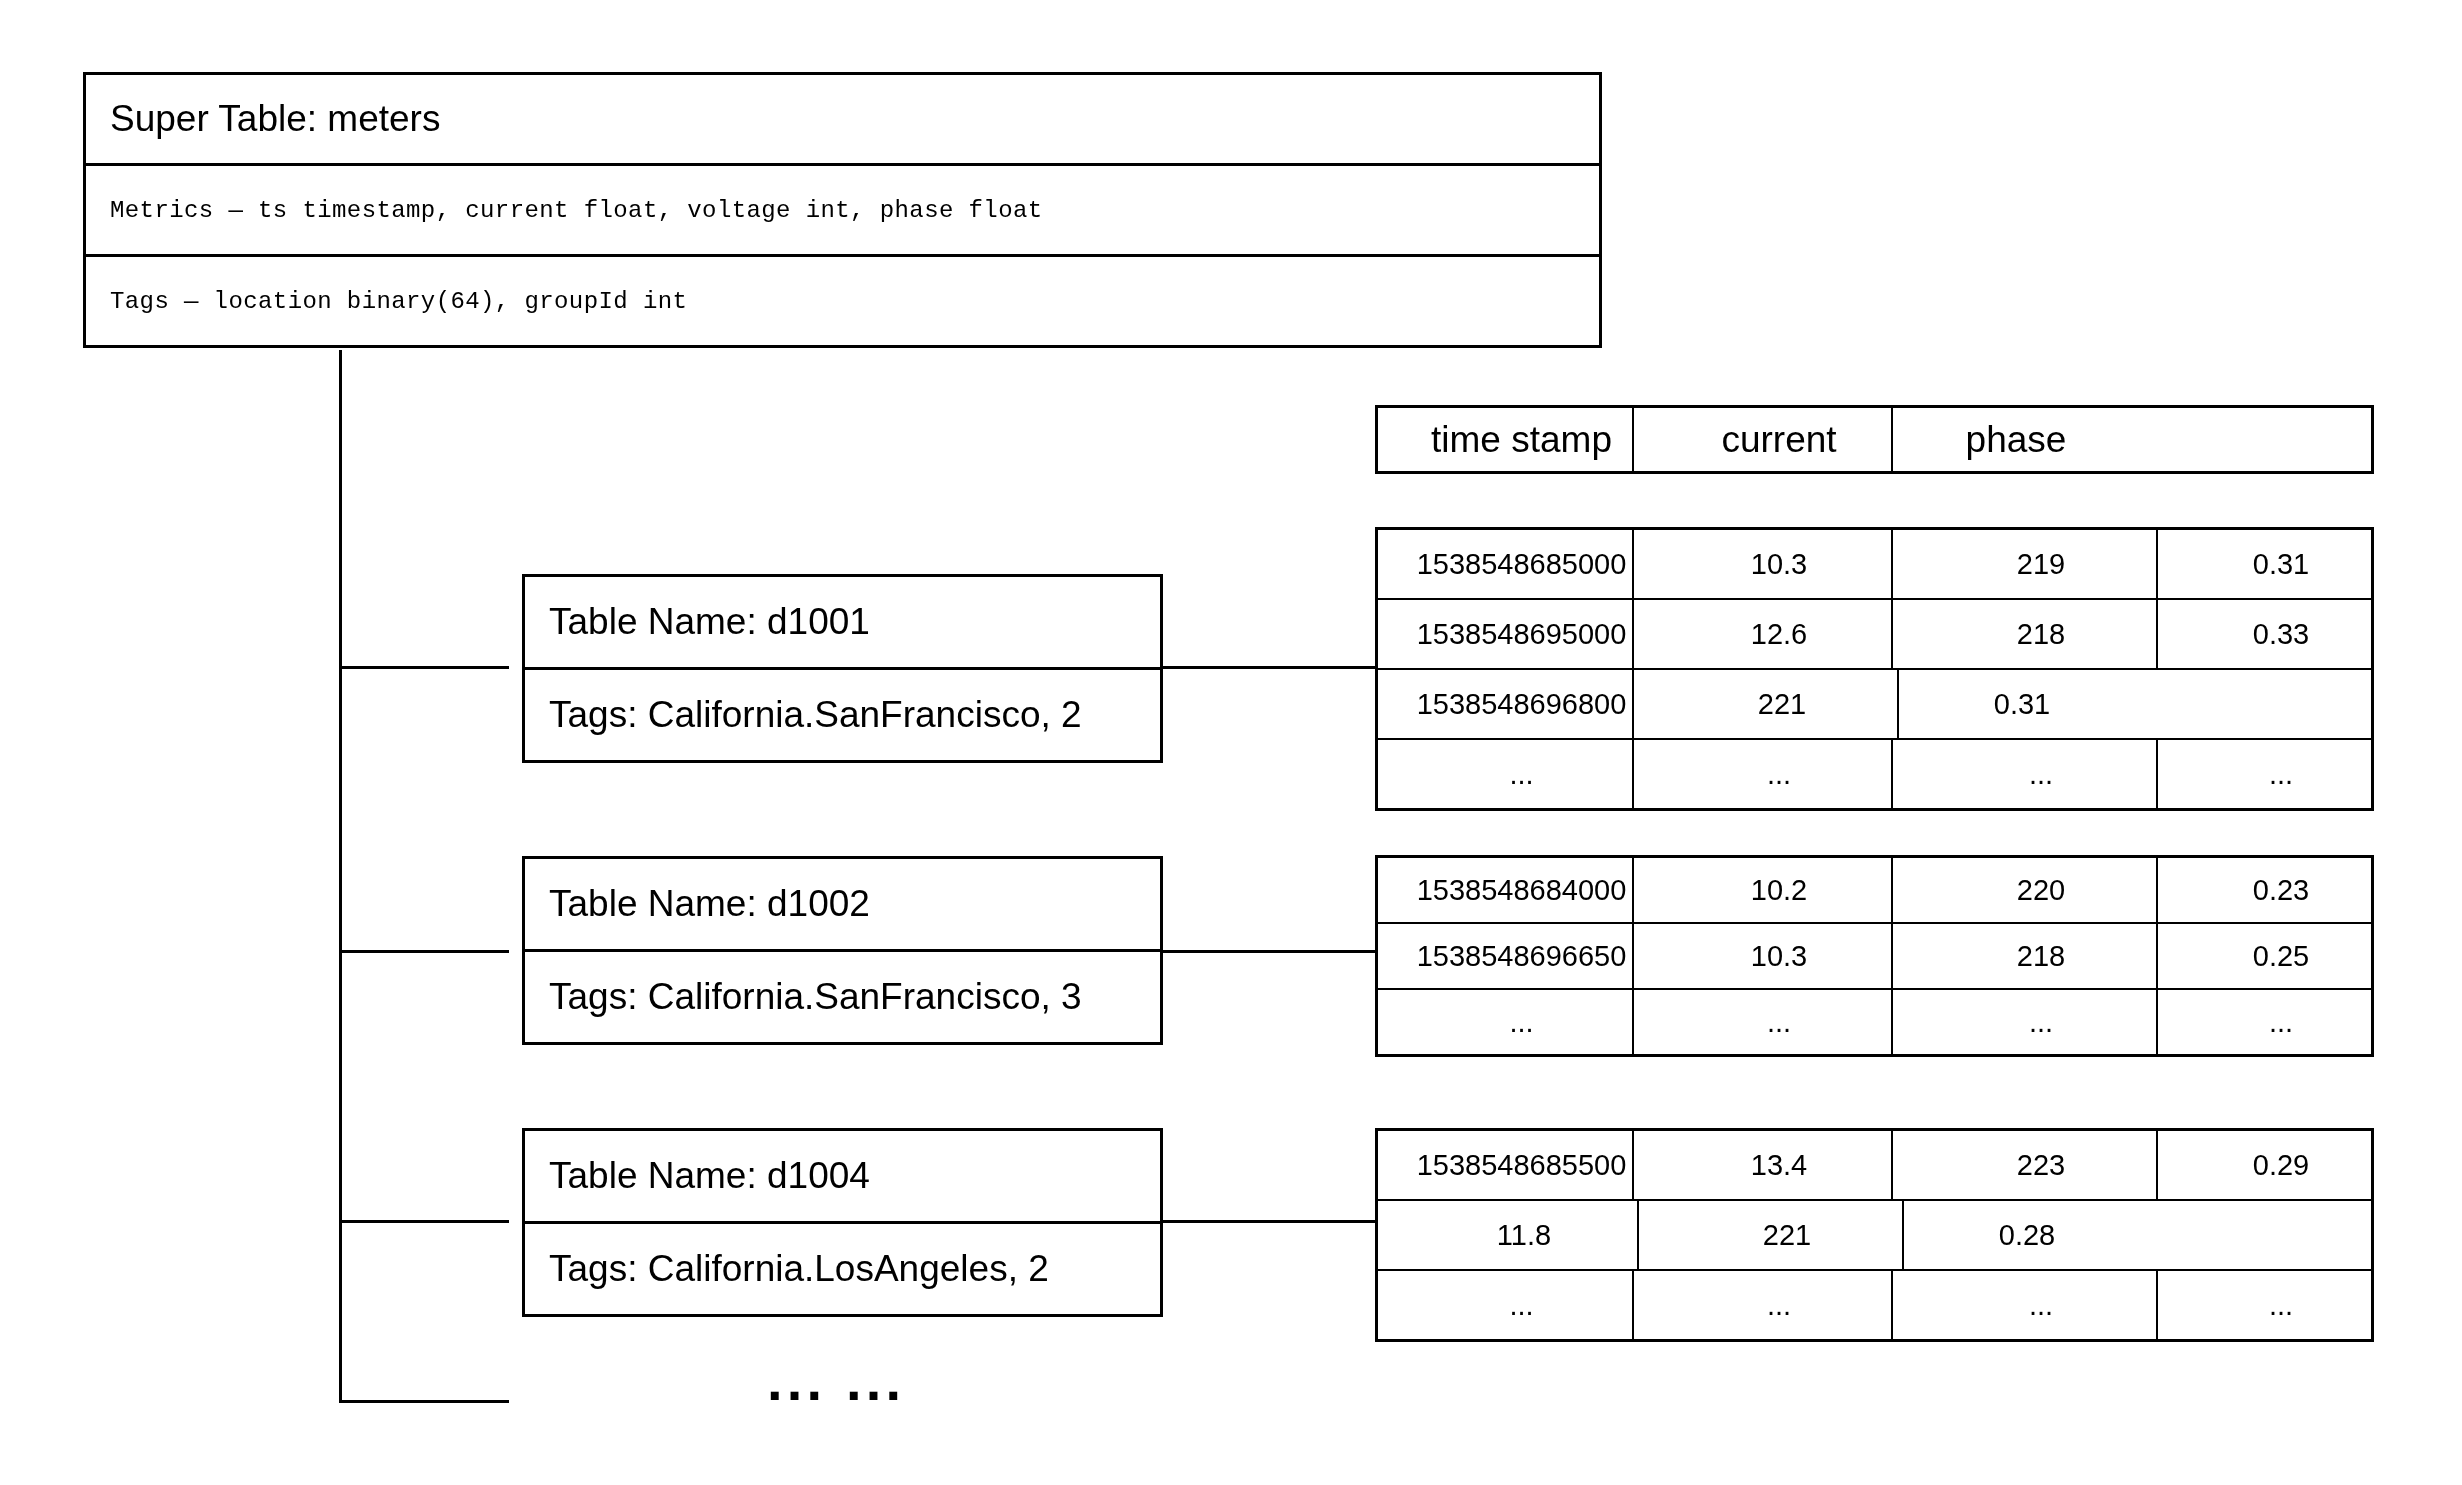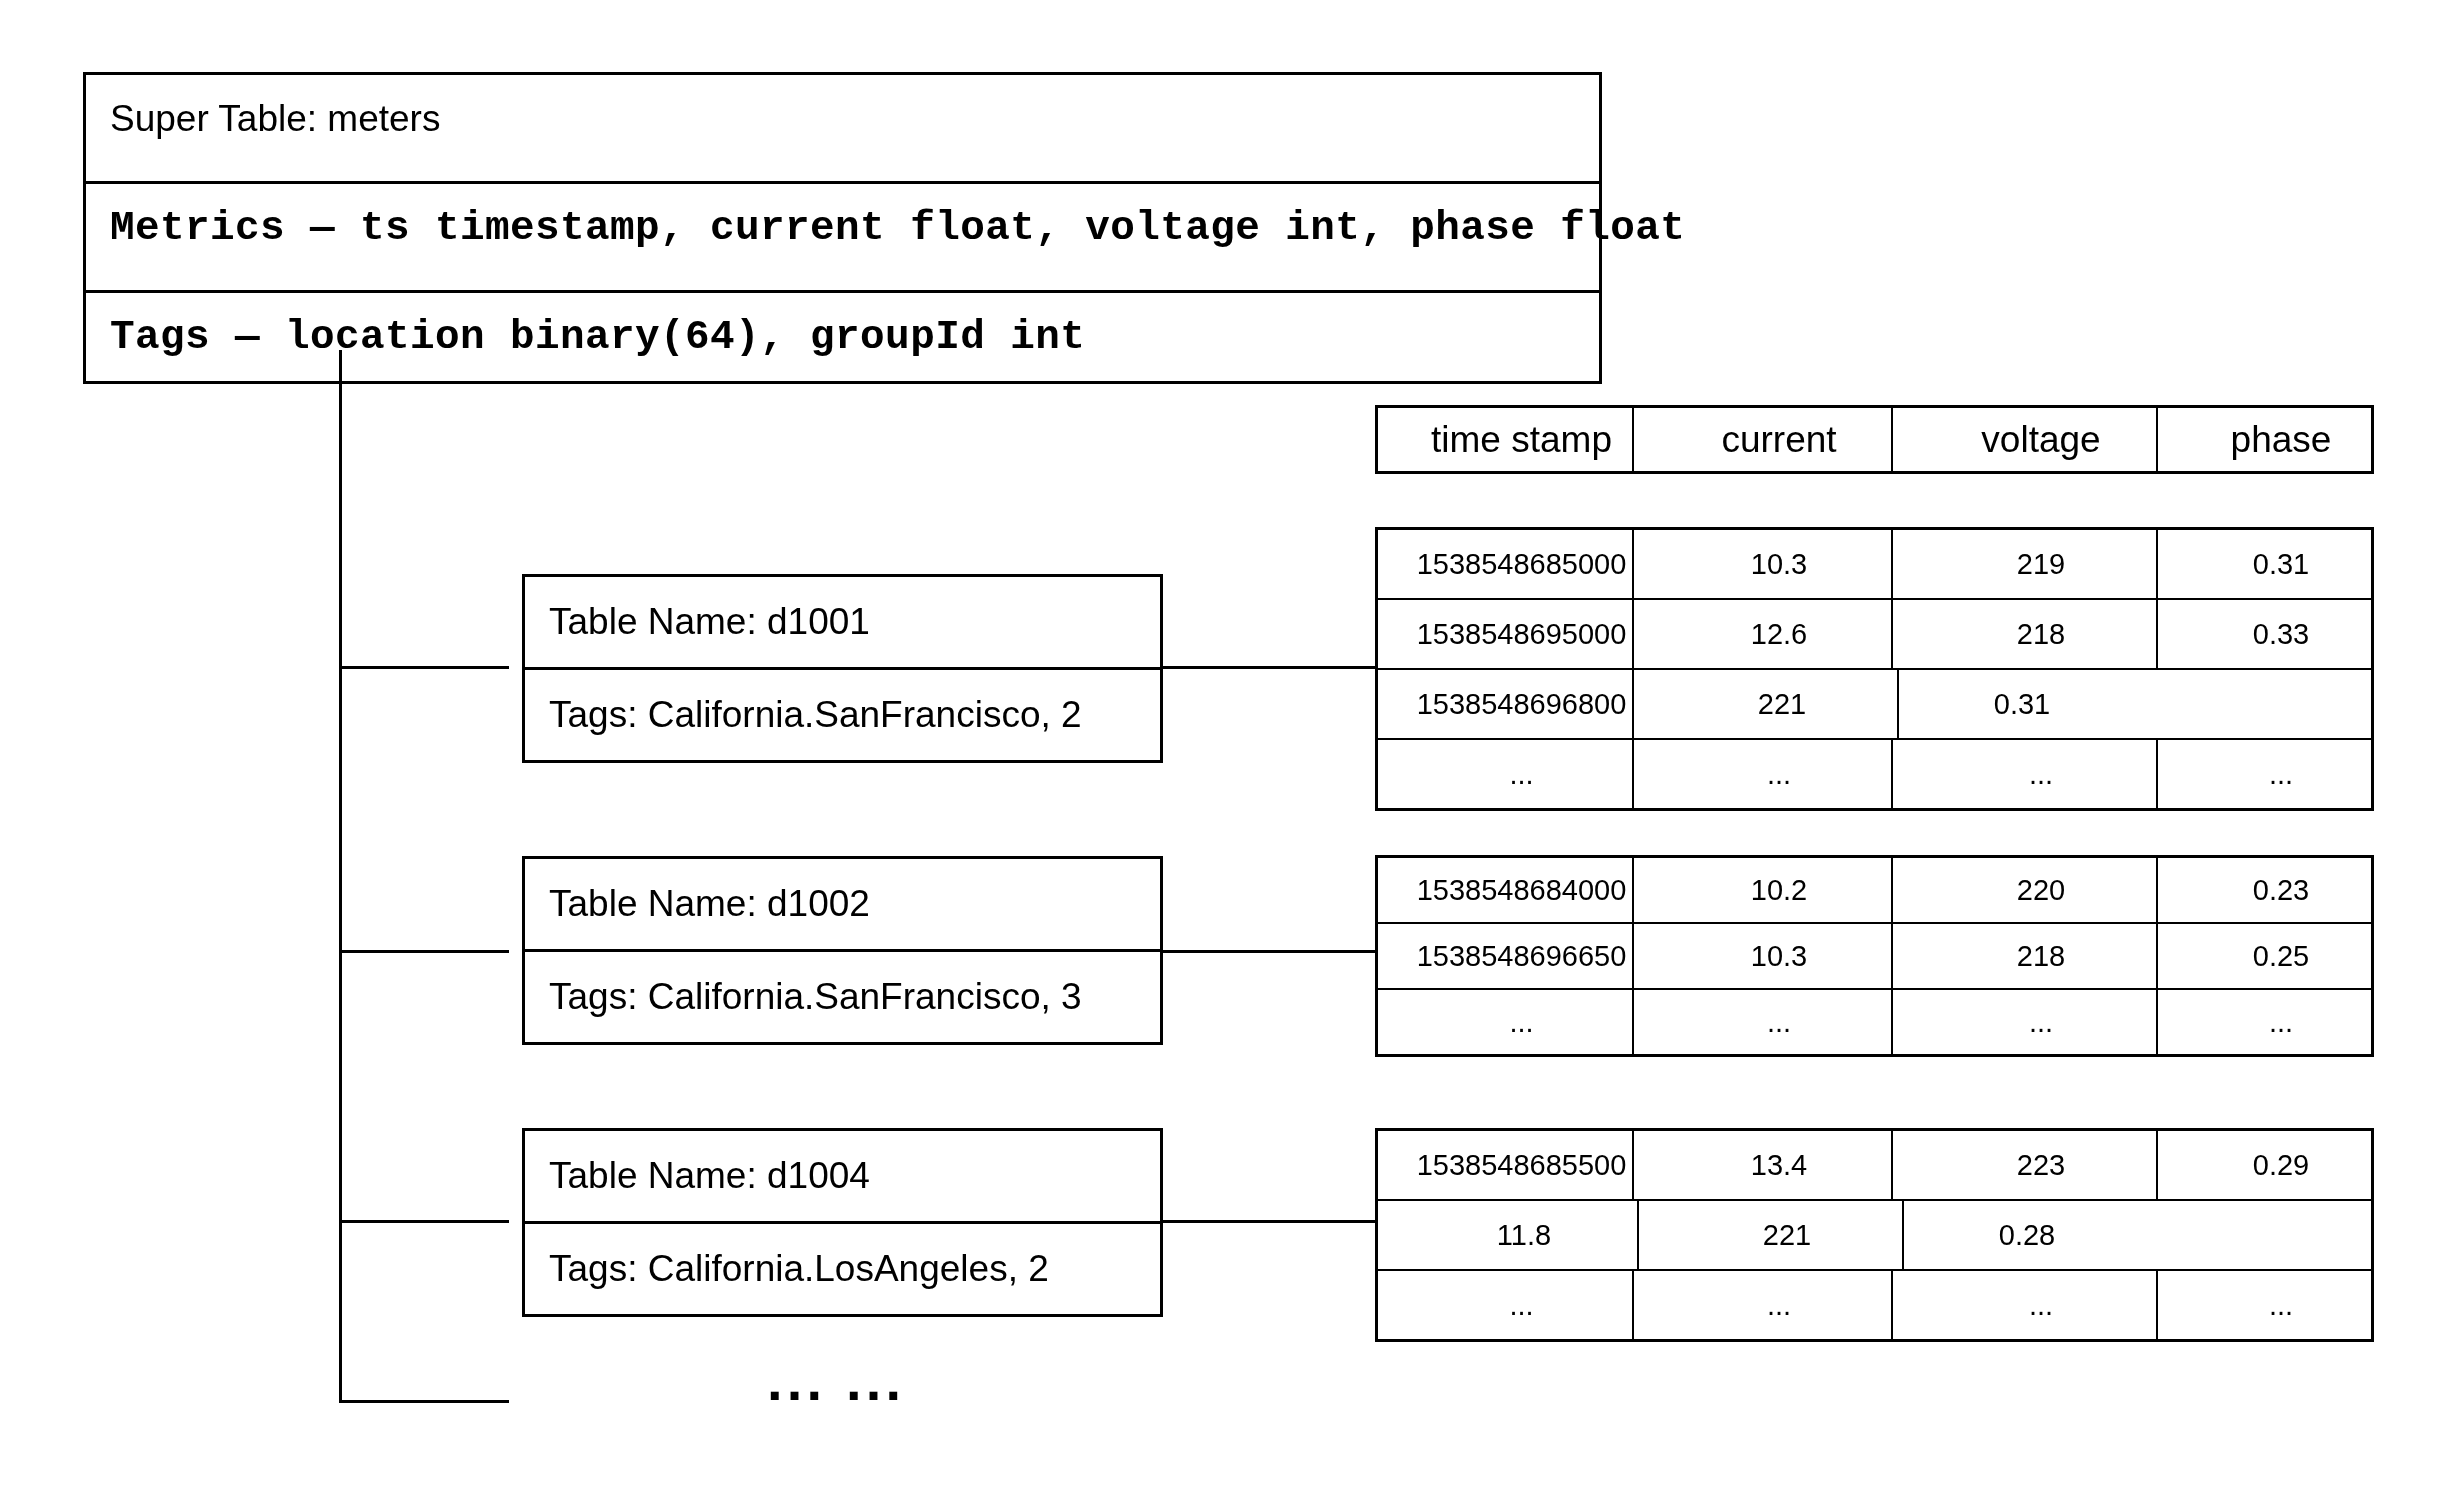--- a/index.html
+++ b/index.html
@@ -4,21 +4,21 @@
 <style>
   html,body{margin:0;padding:0;background:#ffffff;}
   .canvas{
     position:relative;width:2462px;height:1486px;background:#ffffff;
     font-family:"Liberation Sans","DejaVu Sans",sans-serif;color:#000000;overflow:hidden;border-radius:31px;
   }
   
   .stable{position:absolute;left:83px;top:72px;width:1519px;border:3.4px solid #000;box-sizing:border-box;background:#fff;}
   .stable-row{height:88px;display:flex;align-items:center;padding-left:24px;font-size:37px;white-space:nowrap;}
   .stable-row + .stable-row{border-top:3.4px solid #000;}
-  .mono{font-family:"Liberation Mono","DejaVu Sans Mono",monospace;font-weight:700;font-size:41px;letter-spacing:0.4px;margin-top:18px;}
+  .mono{font-family:"Liberation Mono","DejaVu Sans Mono",monospace;font-weight:400;font-size:24px;letter-spacing:0.4px;}
   
   .vline,.hline{position:absolute;background:#000;}
   .vline{width:2.5px;}
   .hline{height:2.5px;}
   
   .cbox{position:absolute;left:522px;width:641px;border:3.4px solid #000;box-sizing:border-box;background:#fff;}
   .cbox-row{height:90px;display:flex;align-items:center;padding-left:24px;font-size:37px;white-space:nowrap;}
   .cbox-row + .cbox-row{border-top:3.4px solid #000;}
   
   .dtable{position:absolute;left:1375px;width:999px;border:3.4px solid #000;box-sizing:border-box;background:#fff;}
@@ -64,21 +64,20 @@
   </div>
   <div class="cbox" style="top:1128px;">
     <div class="cbox-row">Table Name: d1004</div>
     <div class="cbox-row">Tags: California.LosAngeles, 2</div>
   </div>
 
   <div class="dtable" style="top:405px;">
     <div class="drow r74">
       <div class="dcell hcell c0">time stamp</div>
       <div class="dcell hcell c1">current</div>
-      <div class="dcell hcell c2">voltage</div>
       <div class="dcell hcell c3">phase</div>
     </div>
   </div>
 
   <div class="dtable" style="top:527px;">
     <div class="drow r80">
       <div class="dcell c0">1538548685000</div>
       <div class="dcell c1">10.3</div>
       <div class="dcell c2">219</div>
       <div class="dcell c3">0.31</div>

